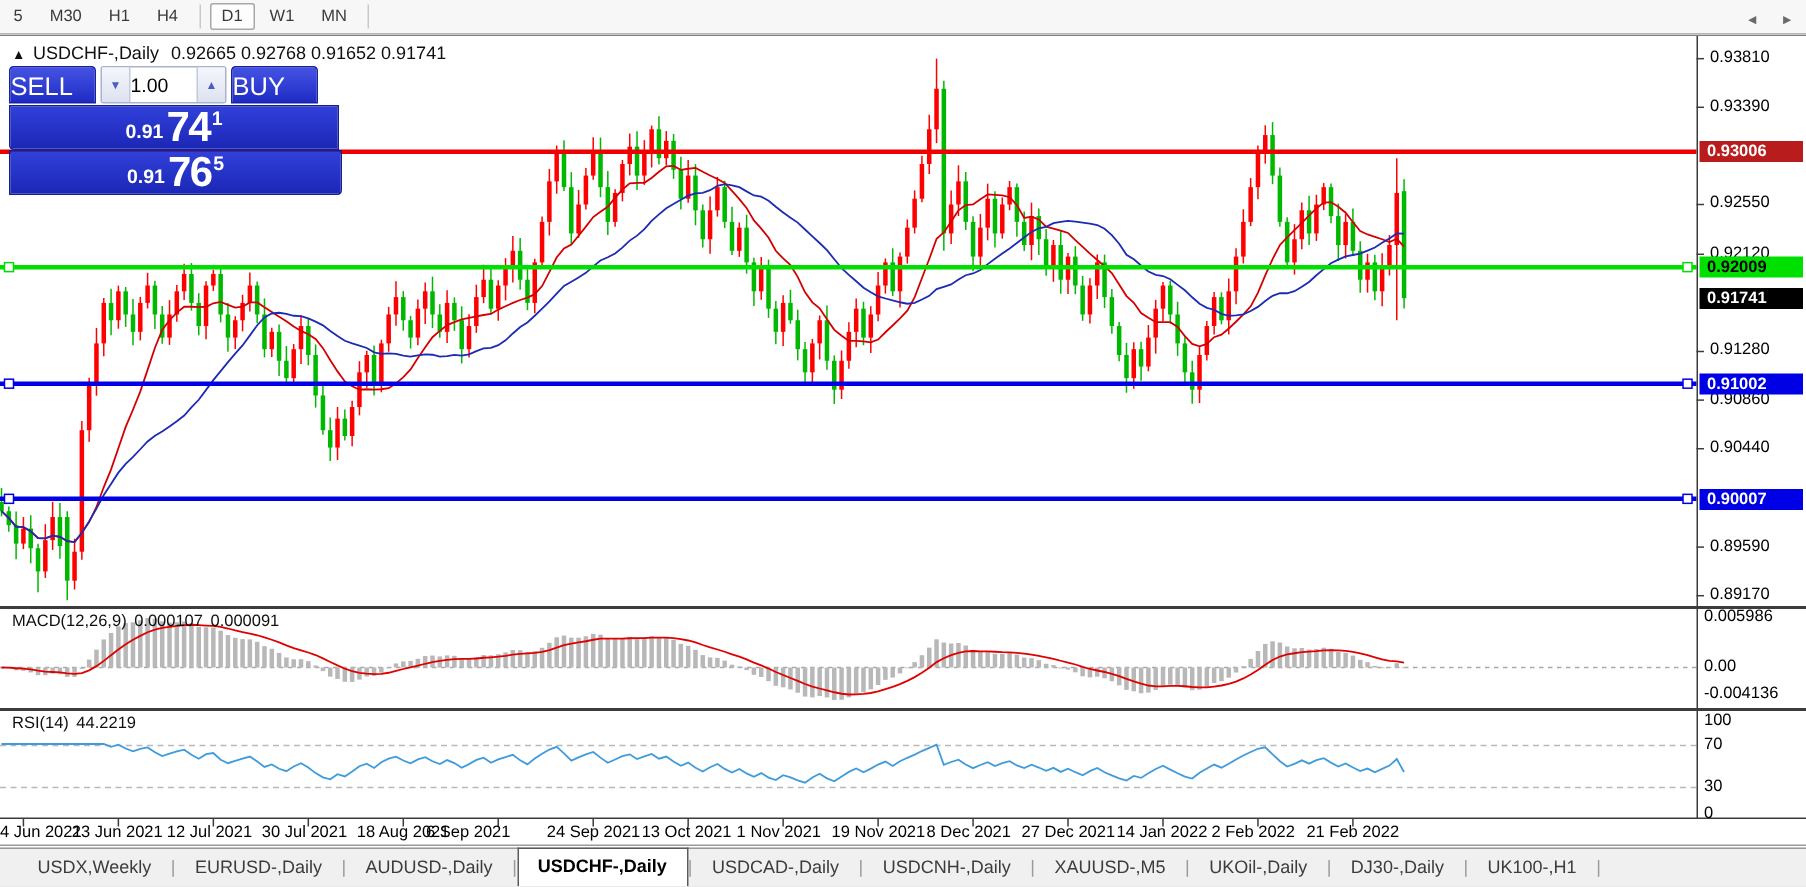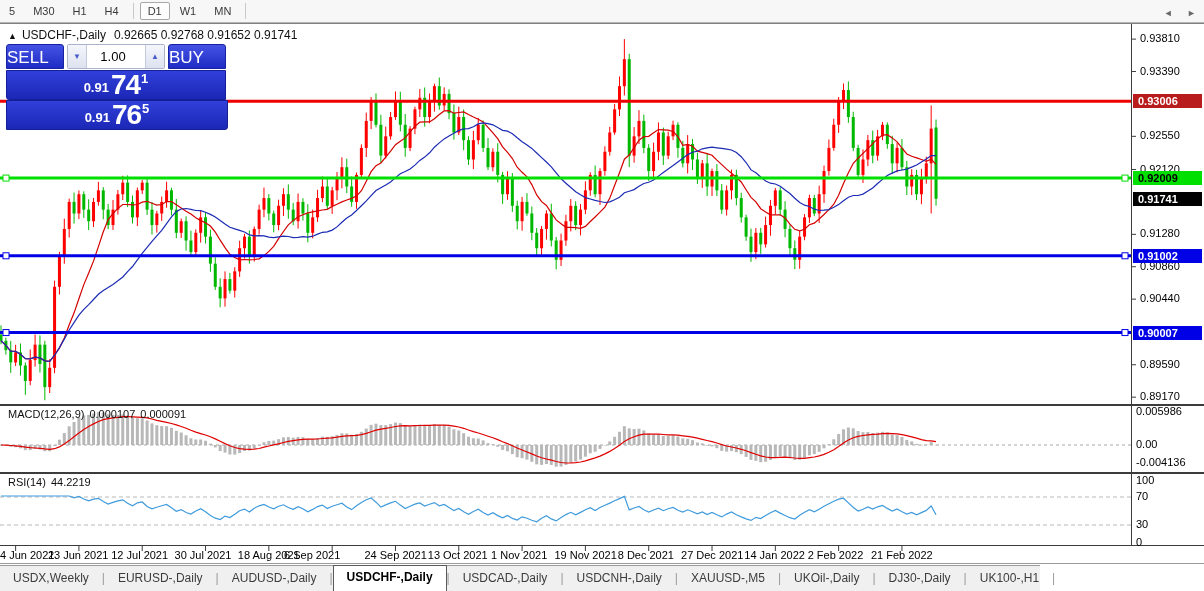--- a/index.html
+++ b/index.html
@@ -23,35 +23,35 @@
   
   .panel{position:absolute;left:6px;top:44px;width:222px;z-index:3;}
   .row1{display:flex;height:25px;}
   .bbtn{width:58px;background:linear-gradient(#4553e4,#1e2cc4);color:#fff;font-size:17px;
         line-height:25px;border:1px solid #1722a2;border-radius:3px 3px 0 0;box-sizing:border-box;}
   .volgrp{display:flex;height:25px;margin:0 3px;border:1px solid #aab2cc;background:#fff;border-radius:2px;box-sizing:border-box;}
   .spin{width:19px;background:linear-gradient(#f4f6fb,#dde2f0);color:#4a5cc8;font-size:8px;text-align:center;
         line-height:23px;border:0;box-sizing:border-box;}
   .spin.dn{border-right:1px solid #c4cade;}
   .spin.up{border-left:1px solid #c4cade;}
-  .vol{width:58px;font-size:13px;color:#000;text-align:center;line-height:23px;padding-right:6px;box-sizing:border-box;}
+  .vol{width:44px;font-size:13px;color:#000;text-align:left;line-height:23px;padding-right:6px;box-sizing:border-box;}
   .row2{display:flex;height:31px;margin-top:1px;flex-direction:column;}
   .pbox{flex:1;background:linear-gradient(#3140da,#1b27b6);border:1px solid #141e96;color:#fff;
         display:flex;align-items:flex-end;justify-content:center;padding-bottom:1px;box-sizing:border-box;}
   .pbox.sell{margin-right:2px;border-radius:0 0 0 3px;}
   .pbox.buy{border-radius:0 0 3px 0;}
   .pb-small{font-size:13px;font-weight:bold;margin:0 2px 3px 0;}
   .pb-big{font-size:28px;font-weight:bold;line-height:27px;letter-spacing:-1px;}
   .pb-sup{font-size:13px;font-weight:bold;margin:0 0 12px 1px;}
   
   .ind{position:absolute;left:8px;font-size:11px;color:#101010;z-index:2;white-space:nowrap;}
   .ind span{margin-right:5px;}
   
-  .tabbar{position:absolute;left:0;top:565px;width:1040px;height:26px;background:#f0f0f0;
-          border-top:1px solid #9a9a9a;display:flex;align-items:flex-end;padding-left:0;
+  .tabbar{position:absolute;left:0;top:565px;width:1204px;height:26px;background:#f0f0f0;
+          border-top:1px solid #9a9a9a;display:flex;align-items:flex-end;padding-left:12px;
           box-sizing:border-box;z-index:4;}
   .tab{font-size:12px;color:#3c3c3c;padding:4px 13px 6px;white-space:nowrap;}
   .tab.active{background:#ffffff;border:1px solid #5a5a5a;border-bottom:none;font-weight:bold;color:#000;
               padding:4px 13px 7px;margin-top:-1px;}
   .tab-sep{color:#9a9a9a;font-size:12px;padding-bottom:6px;}
   .tab-arrows{position:absolute;right:8px;top:8px;color:#6a6a6a;font-size:9px;z-index:5;}
   .tab-arrows span{margin-left:12px;}
 </style>
 </head>
 <body>

